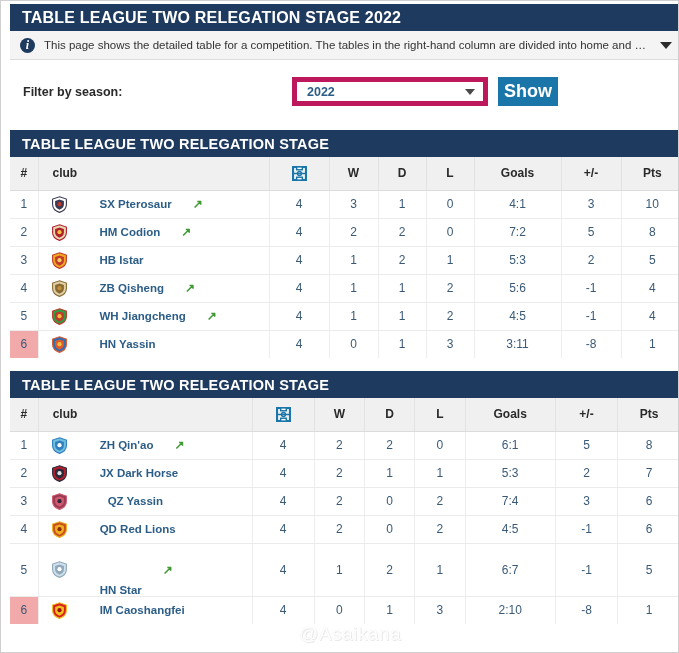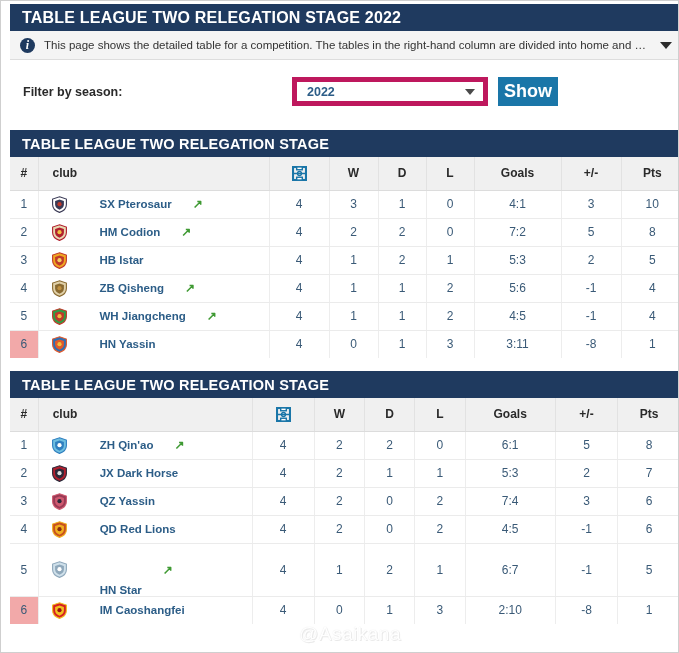--- a/index.html
+++ b/index.html
@@ -529,21 +529,21 @@
             </tr>
             <tr>
               <td class="rank">3</td>
               <td class="club">
                 <div class="club-cell">
                   <span class="club-crest"><svg width="17" height="17" viewBox="0 0 17 17" aria-hidden="true">
                       <path d="M8.5 0.8 L15.4 3.1 L15.4 8.6 C15.4 12.5 12.5 15.2 8.5 16.4 C4.5 15.2 1.6 12.5 1.6 8.6 L1.6 3.1 Z" fill="#9a3a55" stroke="#d05a70" stroke-width="1.1"></path>
                       <path d="M8.5 3.4 L12.9 4.9 L12.9 8.5 C12.9 11 11 12.8 8.5 13.7 C6 12.8 4.1 11 4.1 8.5 L4.1 4.9 Z" fill="#d05a70"></path>
                       <circle cx="8.5" cy="8.2" r="2.1" fill="#2a2a3a"></circle>
                     </svg></span>
-                  <a class="club-name" style="text-decoration: none;">QZ Yassin</a>
+                  <a class="club-name" style="text-decoration: none; margin-left: 8px;">QZ Yassin</a>
                 </div>
               </td>
               <td>4</td>
               <td>2</td>
               <td>0</td>
               <td>2</td>
               <td>7:4</td>
               <td>3</td>
               <td>6</td>
             </tr>

